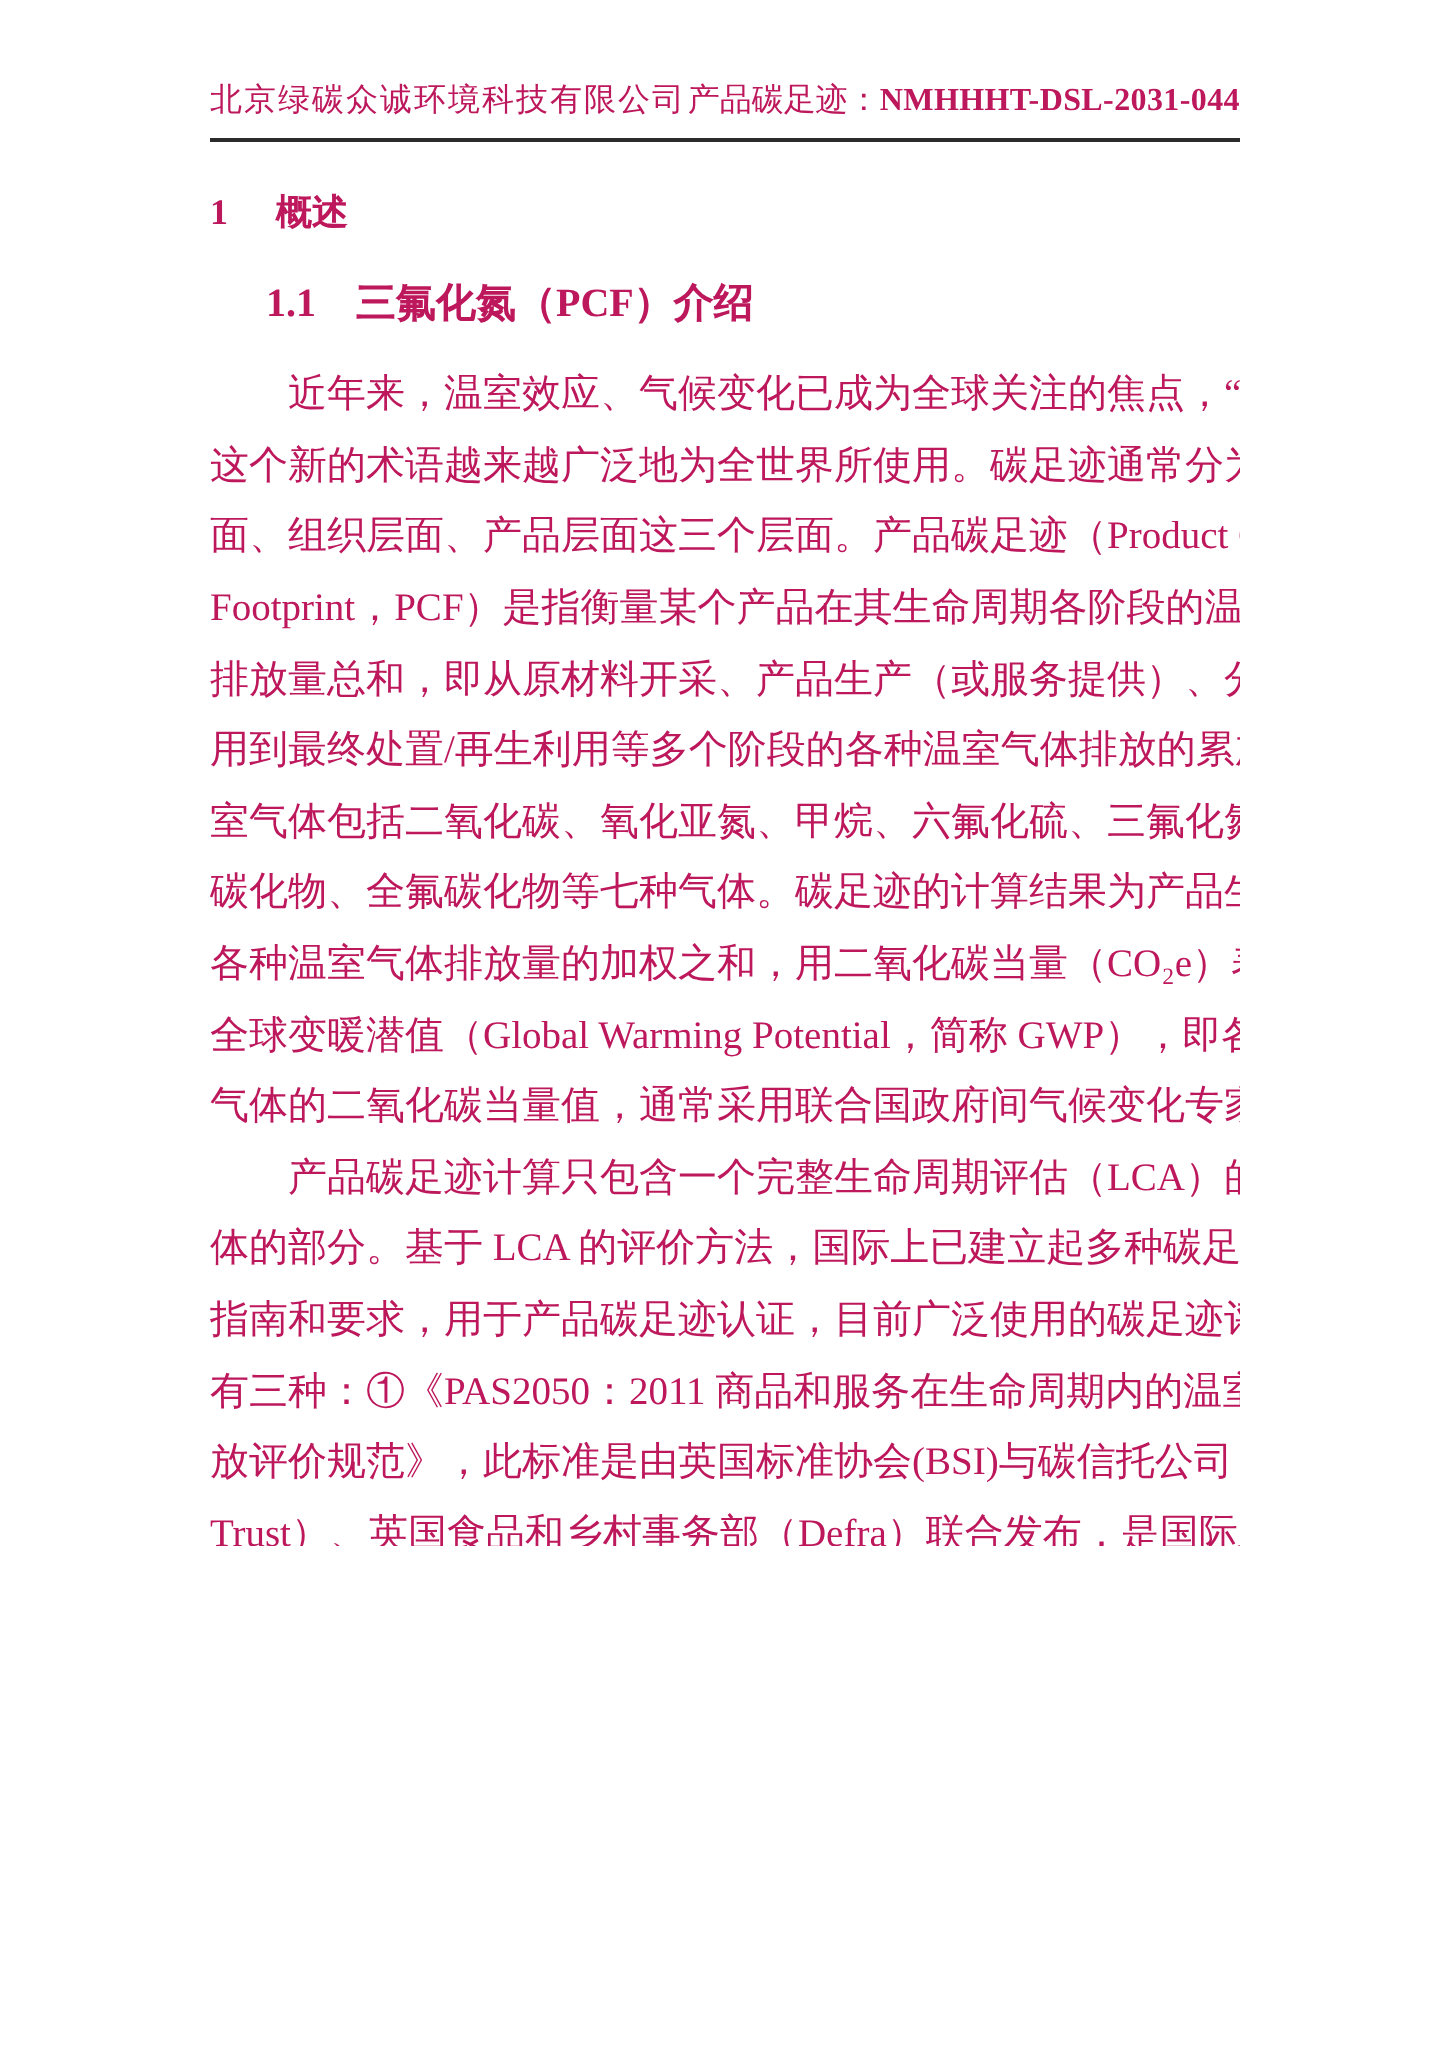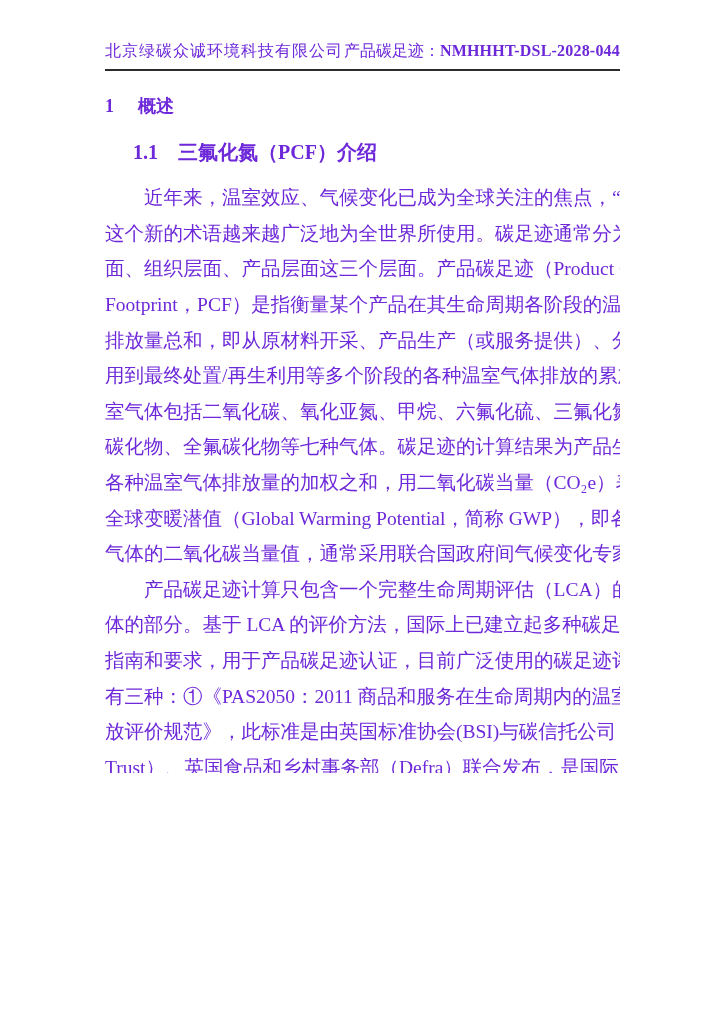--- a/index.html
+++ b/index.html
@@ -6,21 +6,21 @@
     margin: 0;
     padding: 0;
     background: #ffffff;
   }
   .page {
     position: relative;
     width: 724px;
     height: 773px;
     background: #ffffff;
     font-family: "Liberation Serif", "DejaVu Serif", serif;
-    color: #6d28d9;
+    color: #be185d;
     overflow: hidden;
     box-sizing: border-box;
   }
   .content {
     margin: 0 104px 0 105px; 
   }
   
   .page-header {
     padding-top: 42px;
     padding-bottom: 9px;
@@ -87,21 +87,21 @@
 </style>
 </head>
 <body>
 
 <div class="page">
   <div class="content">
 
     <div class="page-header">
       <span class="company">北京绿碳众诚环境科技有限公司</span>
       <span class="archive">
-        <span>产品碳足迹：</span><span class="code">NMHHHT-DSL-2028-044</span>
+        <span>产品碳足迹：</span><span class="code">NMHHHT-DSL-2031-044</span>
       </span>
     </div>
 
     <div class="h1">
       <span class="num">1</span><span>概述</span>
     </div>
 
     <div class="h2">
       <span class="num">1.1</span><span>三氟化氮（PCF）介绍</span>
     </div>

